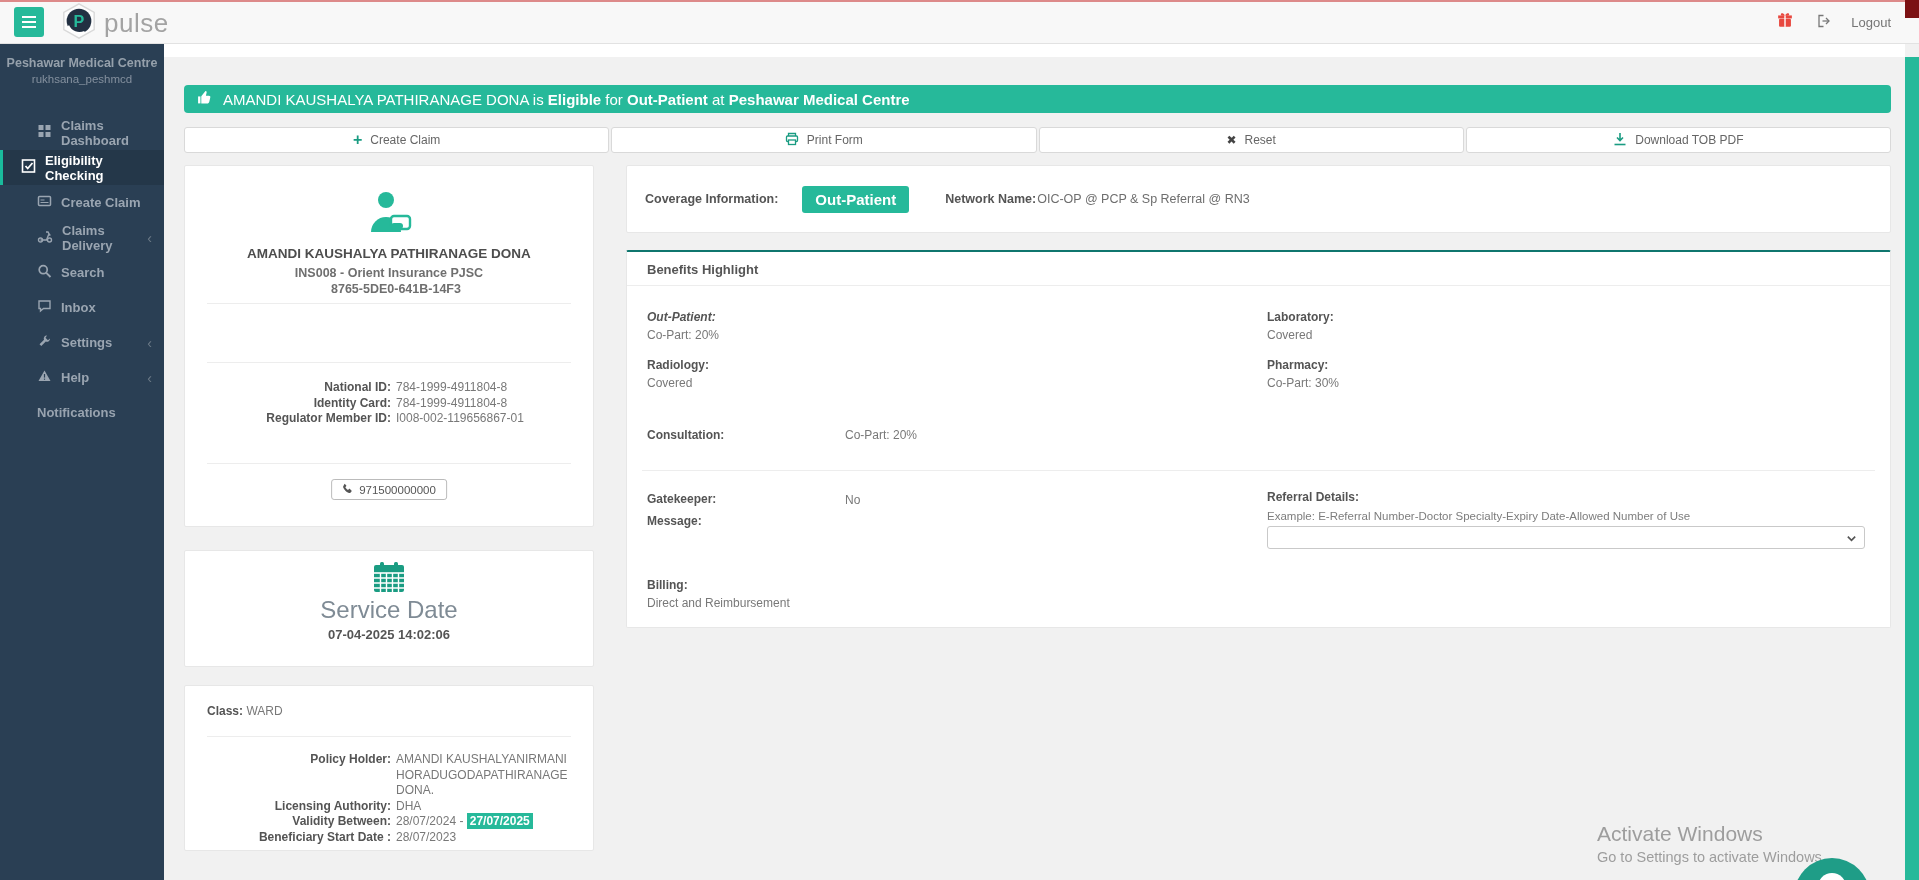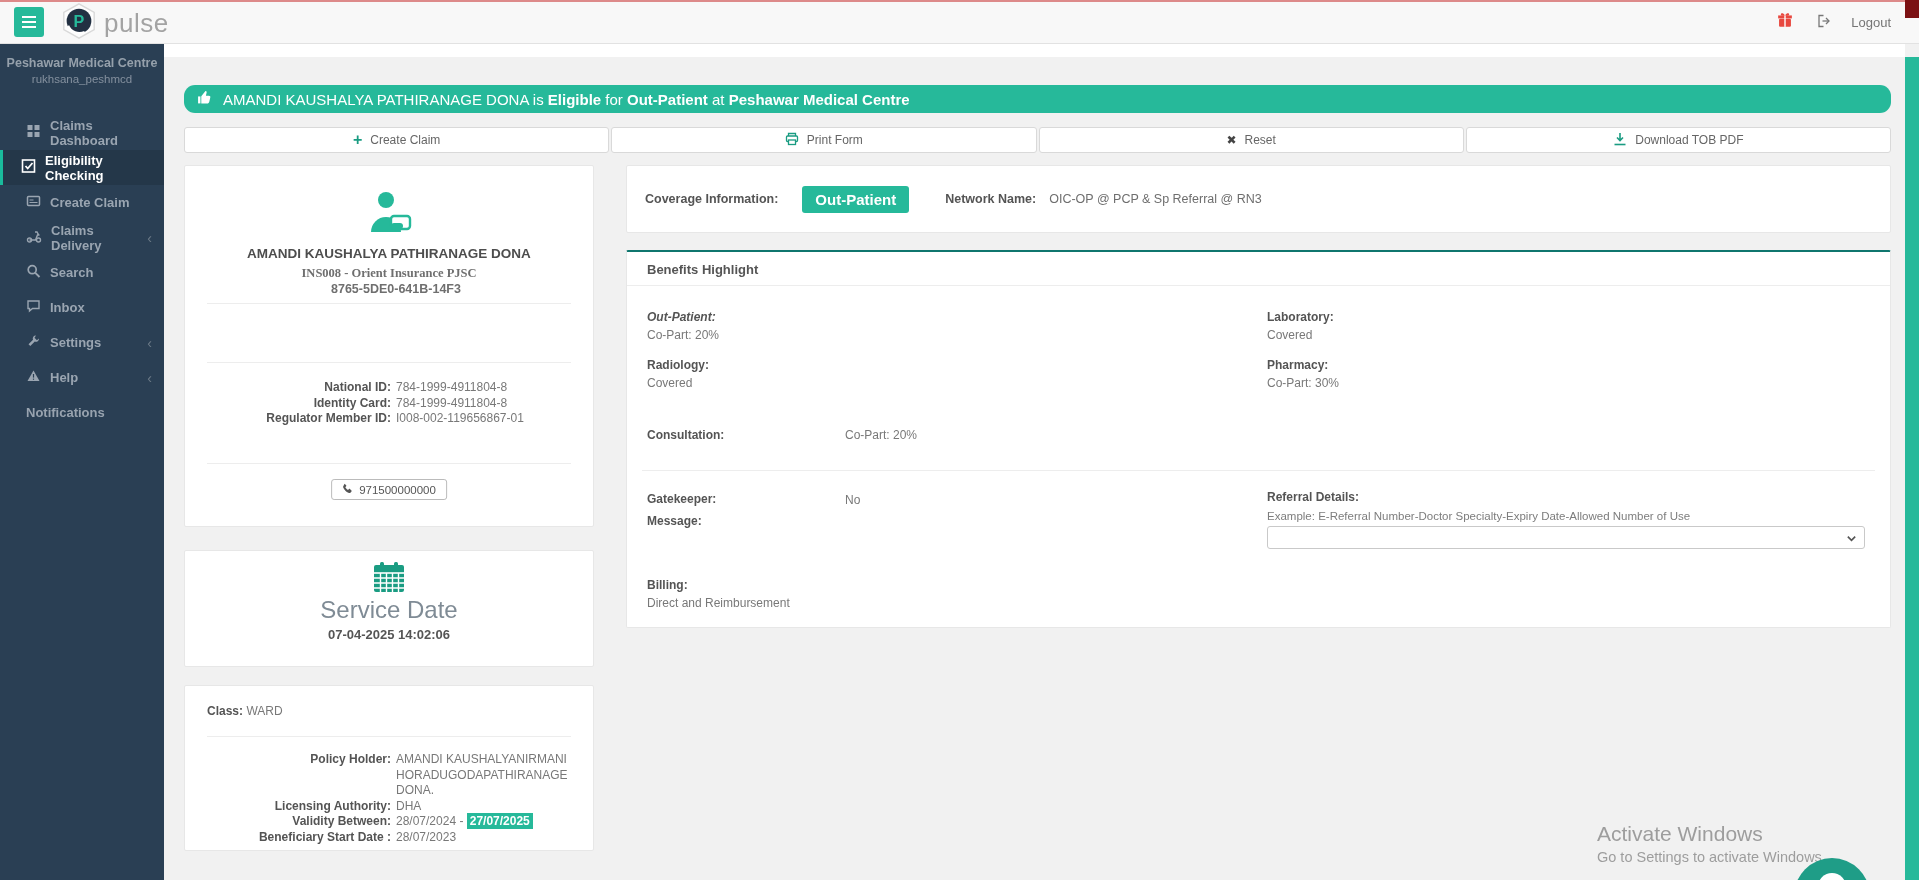--- a/index.html
+++ b/index.html
@@ -21,53 +21,53 @@
 
   
   .corner-maroon { position:absolute; right:0; top:0; width:14px; height:18px; background:#7b1113; z-index:9; }
   .scroll-strip  { position:absolute; right:0; top:57px; width:14px; height:823px; background:#26b99a; z-index:9; }
 
   
   .sidebar { position:absolute; left:0; top:44px; width:164px; height:836px; background:#2a3f54; z-index:4; }
   .org { margin-top:12px; text-align:center; font-size:12.5px; font-weight:700; color:#95a0ab; }
   .usr { margin-top:3px; text-align:center; font-size:11.5px; color:#84909e; }
   .nav { margin-top:30px; }
-  .nav-item { display:flex; align-items:center; height:35px; padding-left:26px; gap:9px;
+  .nav-item { display:flex; align-items:center; height:35px; padding-left:37px; gap:9px;
               color:#9aa5b1; font-size:13px; font-weight:700; cursor:pointer; }
   .nav-item svg { flex:0 0 15px; }
   .nav-item.active { color:#ffffff; border-left:3px solid #1abb9c; padding-left:18px;
                      background:rgba(0,0,0,.12); }
   .nav-item .chev { margin-left:auto; margin-right:12px; color:#6c7a87; font-size:14px; font-weight:400; }
   .nav-item.noicon { color:#98a3af; }
 
   
   .whiteband { position:absolute; left:164px; top:44px; width:1741px; height:13px; background:#ffffff; }
 
   .banner { position:absolute; left:184px; top:85px; width:1707px; height:28px; background:#26b99a;
-            border-radius:11px; color:#fff; display:flex; align-items:center; font-size:15px; }
+            border-radius:4px; color:#fff; display:flex; align-items:center; font-size:15px; }
   .banner svg { margin-left:13px; }
   .banner .txt { margin-left:11px; }
   .banner b { font-weight:700; }
 
   .toolbar { position:absolute; left:184px; top:127px; width:1707px; height:26px; display:flex; gap:2px; }
   .tbtn { flex:1; background:#fff; border:1px solid #d9d9d9; border-radius:3px; display:flex;
           align-items:center; justify-content:center; gap:8px; font-size:12px; color:#666; cursor:pointer; }
   .tbtn .plus { color:#1a9c82; font-size:16px; font-weight:700; line-height:1; }
   .tbtn .xmark { color:#444; font-size:12px; }
 
   .card { position:absolute; background:#fff; border:1px solid #e7e7e7; border-radius:2px; }
   .lb { font-weight:700; color:#545454; font-size:12px; }
   .vl { color:#787878; font-size:12px; }
   .hr { border-top:1px solid #ededed; }
 
   
   .p-card { left:184px; top:165px; width:410px; height:362px; }
   .p-icon { position:absolute; left:0; right:0; top:24px; text-align:center; }
   .p-name { position:absolute; left:0; right:0; top:80px; text-align:center; font-size:13.5px; font-weight:700; color:#4d4d4d; }
-  .p-ins  { position:absolute; left:0; right:0; top:100px; text-align:center; font-size:12.5px; font-weight:600; color:#6f6f6f;font-family:Liberation Serif, serif; }
+  .p-ins  { position:absolute; left:0; right:0; top:100px; text-align:center; font-size:12.5px; font-weight:600; color:#6f6f6f; }
   .p-cid  { position:absolute; left:0; right:0; top:116px; text-align:center; font-size:12.5px; font-weight:600; color:#6f6f6f;padding-left:14px; }
   .p-hr1 { position:absolute; left:22px; right:22px; top:137px; }
   .kv { display:grid; grid-template-columns:206px auto; column-gap:5px; line-height:15.5px; }
   .kv .lb { text-align:right; }
   .p-kv1 { position:absolute; left:0; right:8px; top:152px; }
   .p-hr2 { position:absolute; left:22px; right:22px; top:196px; }
   .p-kv2 { position:absolute; left:0; right:8px; top:214px; }
   .p-hr3 { position:absolute; left:22px; right:22px; top:297px; }
   .phone-chip { position:absolute; left:50%; top:313px; transform:translateX(-50%);
                 display:flex; align-items:center; gap:6px; border:1px solid #bbb; border-radius:3px;
@@ -84,21 +84,21 @@
   .c-class { position:absolute; left:22px; top:18px; font-size:12px; }
   .c-hr { position:absolute; left:22px; right:22px; top:50px; }
   .c-kv { position:absolute; left:0; right:10px; top:66px; }
   .hl { background:#26b99a; color:#fff; padding:1px 3px; font-weight:700; }
 
   
   .cov-card { left:626px; top:165px; width:1265px; height:68px; display:flex; align-items:center; padding-left:18px; }
   .badge { margin-left:24px; background:#26b99a; color:#fff; font-size:15px; font-weight:700;
            padding:5px 13px; border-radius:3px; }
   .net-lb { margin-left:36px; font-weight:700; color:#545454; font-size:12.5px; }
-  .net-vl { margin-left:13px; color:#6e6e6e; font-size:12.5px; }
+  .net-vl { margin-left:1px; color:#6e6e6e; font-size:12.5px; }
 
   
   .ben-card { left:626px; top:250px; width:1265px; height:378px; border-top:2px solid #0f766e; }
   .ben-title { position:absolute; left:20px; top:10px; font-size:13px; font-weight:600; color:#555; }
   .ben-hr1 { position:absolute; left:0; right:0; top:33px; }
   .ben-hr2 { position:absolute; left:15px; right:15px; top:218px; }
   .abs { position:absolute; }
   .hint { font-size:11.5px; color:#7d7d7d; }
   .refsel { position:absolute; left:640px; top:274px; width:598px; height:23px; border:1px solid #c9c9c9;
             border-radius:3px; background:#fff; cursor:pointer; }

